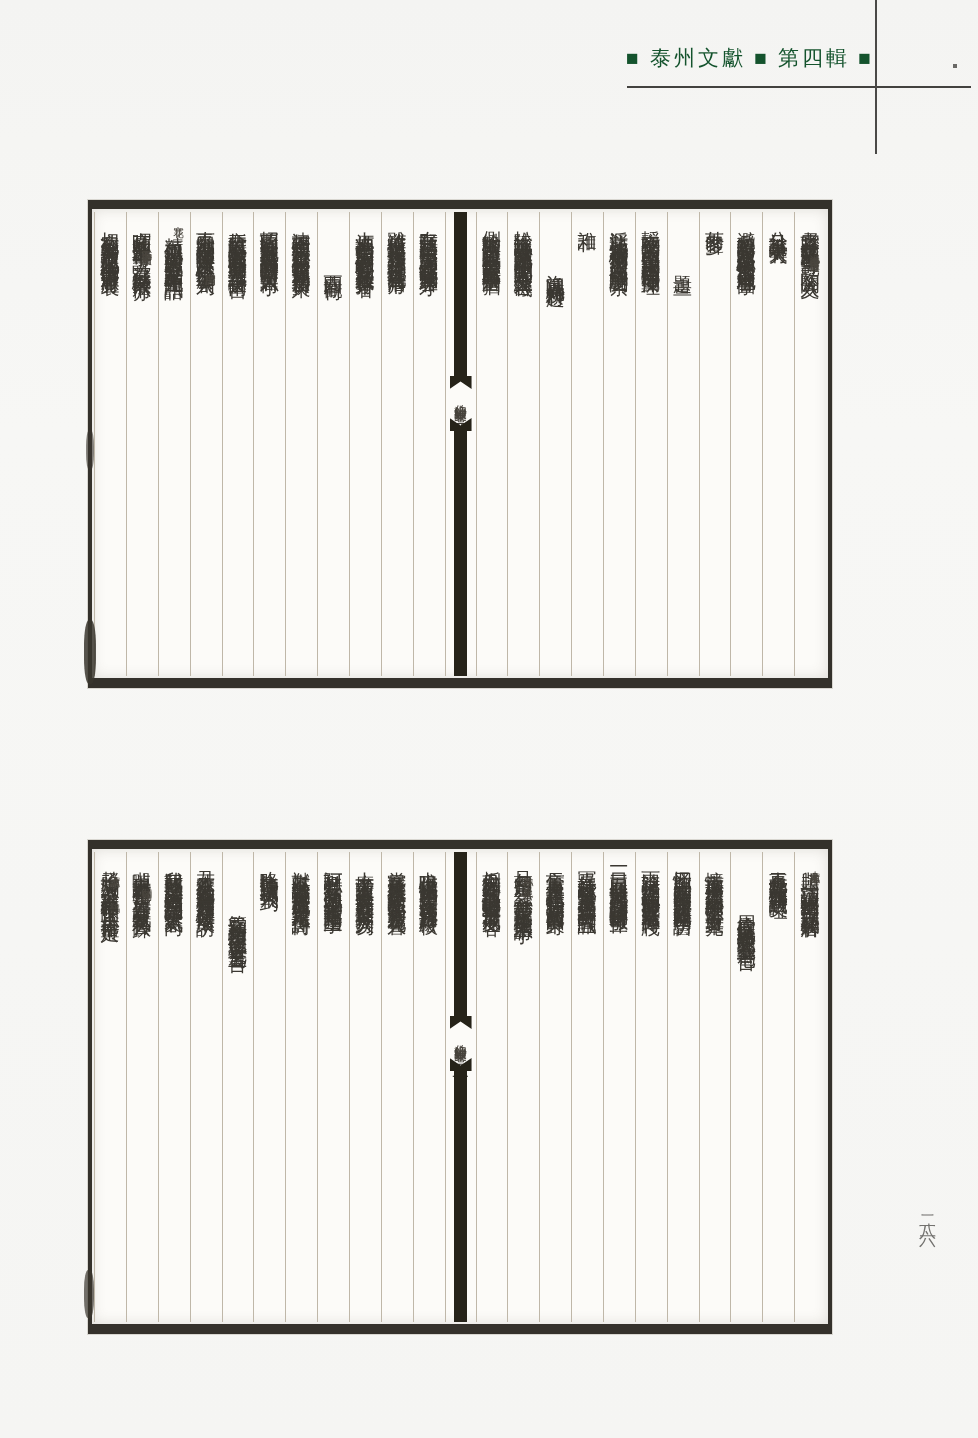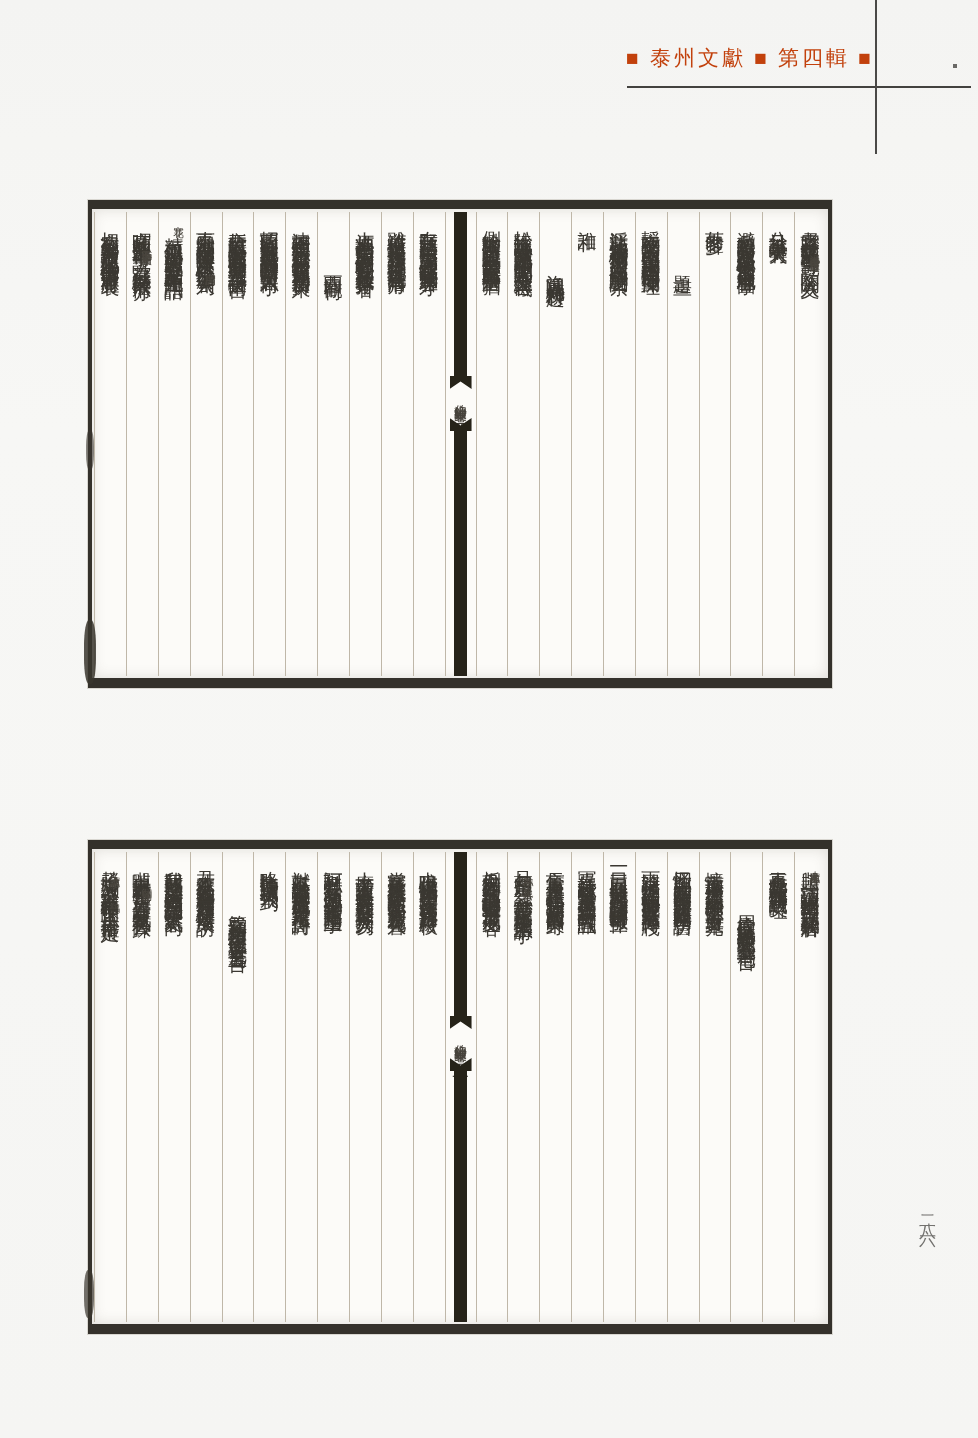--- a/index.html
+++ b/index.html
@@ -9,21 +9,21 @@
     font-family:"Liberation Serif","DejaVu Serif",serif;
     overflow:hidden;
   }
   .page-surface{
     position:absolute;left:0;top:0;width:978px;height:1438px;
     background:linear-gradient(180deg,#f4f4f2 0%,#f7f7f5 30%,#f5f5f3 100%);
   }
   
   .hdr-title{
     position:absolute;left:626px;top:44px;width:330px;
-    font-size:21px;letter-spacing:3px;color:#c2410c;white-space:nowrap;font-family:Liberation Serif, serif;
+    font-size:21px;letter-spacing:3px;color:#14532d;white-space:nowrap;font-family:Liberation Serif, serif;
   }
   .hdr-rule{position:absolute;left:627px;top:86px;width:344px;height:2px;background:#43423f;}
   .hdr-vline{position:absolute;left:875px;top:0;width:2px;height:154px;background:#4a4947;}
   .hdr-dot{position:absolute;left:953px;top:64px;width:4px;height:4px;background:#6a6966;}
   
   .side-page{
     position:absolute;left:916px;top:1202px;
     writing-mode:vertical-rl;text-orientation:upright;
     font-size:17px;letter-spacing:7px;color:#73726f;
   }

